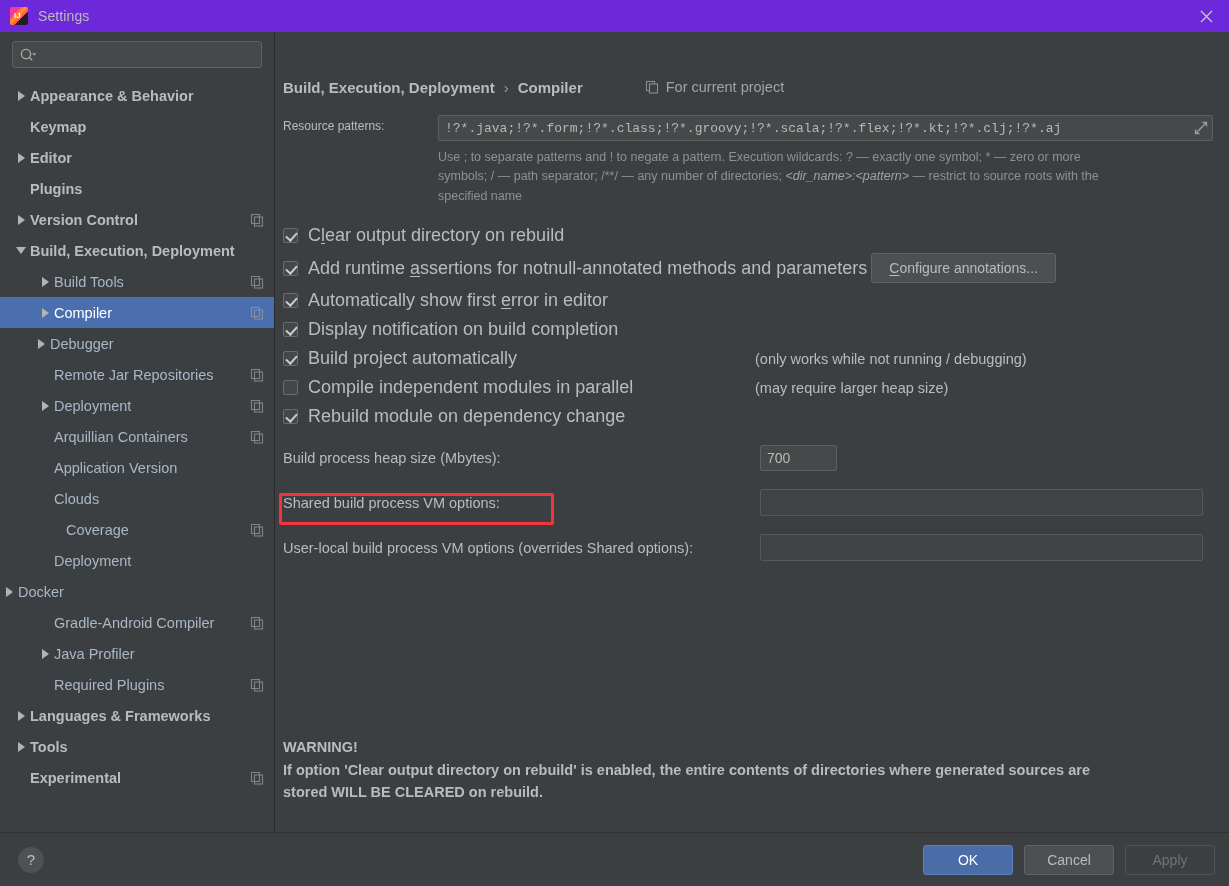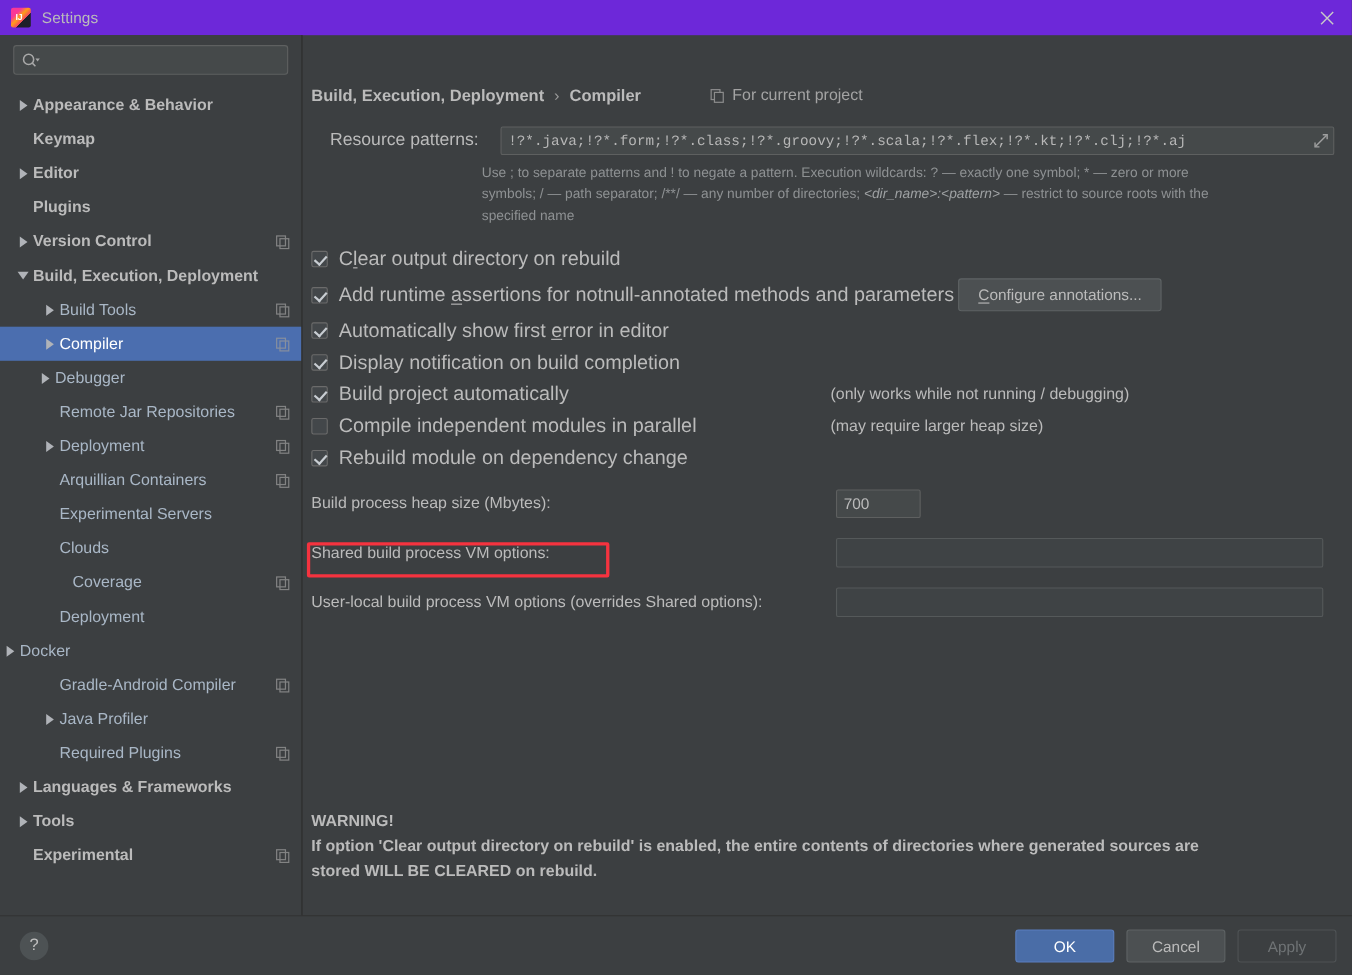--- a/index.html
+++ b/index.html
@@ -126,23 +126,22 @@
     display: flex; align-items: center; margin-left: 62px;
     color: #a3a3a3; font-size: 14.5px;
   }
   .for-project .copy-icon { margin-right: 7px; opacity:.85;}
 
   .field-row {
     display: flex; align-items: flex-start;
     margin: 17px 0 0 8px;
   }
   .field-label {
-    color: #bbbbbb; font-size: 16px; width: 155px; flex: 0 0 155px;
+    color: #bbbbbb; font-size: 12px; width: 155px; flex: 0 0 155px;
     padding-top: 4px;
-    margin-left: 17px;
   }
   .text-input {
     background: #45494a; border: 1px solid #5e6060; border-radius: 2px;
     color: #b7b7b7;
     font-family: "Liberation Mono", monospace;
     font-size: 13px; height: 26px; padding: 0 26px 0 6px;
     width: 100%; outline: none;
   }
   .input-shell { position: relative; flex: 1 1 auto; }
   .expand-icon {
@@ -365,21 +364,21 @@
           <div class="tree-row" style="padding-left: 36px;">
             <span class="tree-arrow"></span>
             <span class="tree-label">Arquillian Containers</span>
             <span class="copy-icon"><svg width="14" height="14" viewBox="0 0 14 14">
                 <rect x="1.5" y="1.5" width="8" height="9" stroke="#9a9a9a" stroke-width="1.1" fill="none"></rect>
                 <rect x="4.5" y="4" width="8" height="9" stroke="#9a9a9a" stroke-width="1.1" fill="none"></rect>
               </svg></span>
           </div>
           <div class="tree-row" style="padding-left: 36px;">
             <span class="tree-arrow"></span>
-            <span class="tree-label">Experimental Servers</span>
+            <span class="tree-label">Application Version</span>
           </div>
           <div class="tree-row" style="padding-left: 36px;">
             <span class="tree-arrow"></span>
             <span class="tree-label">Clouds</span>
           </div>
           <div class="tree-row" style="padding-left: 48px;">
             <span class="tree-arrow"></span>
             <span class="tree-label">Coverage</span>
             <span class="copy-icon"><svg width="14" height="14" viewBox="0 0 14 14">
                 <rect x="1.5" y="1.5" width="8" height="9" stroke="#9a9a9a" stroke-width="1.1" fill="none"></rect>

